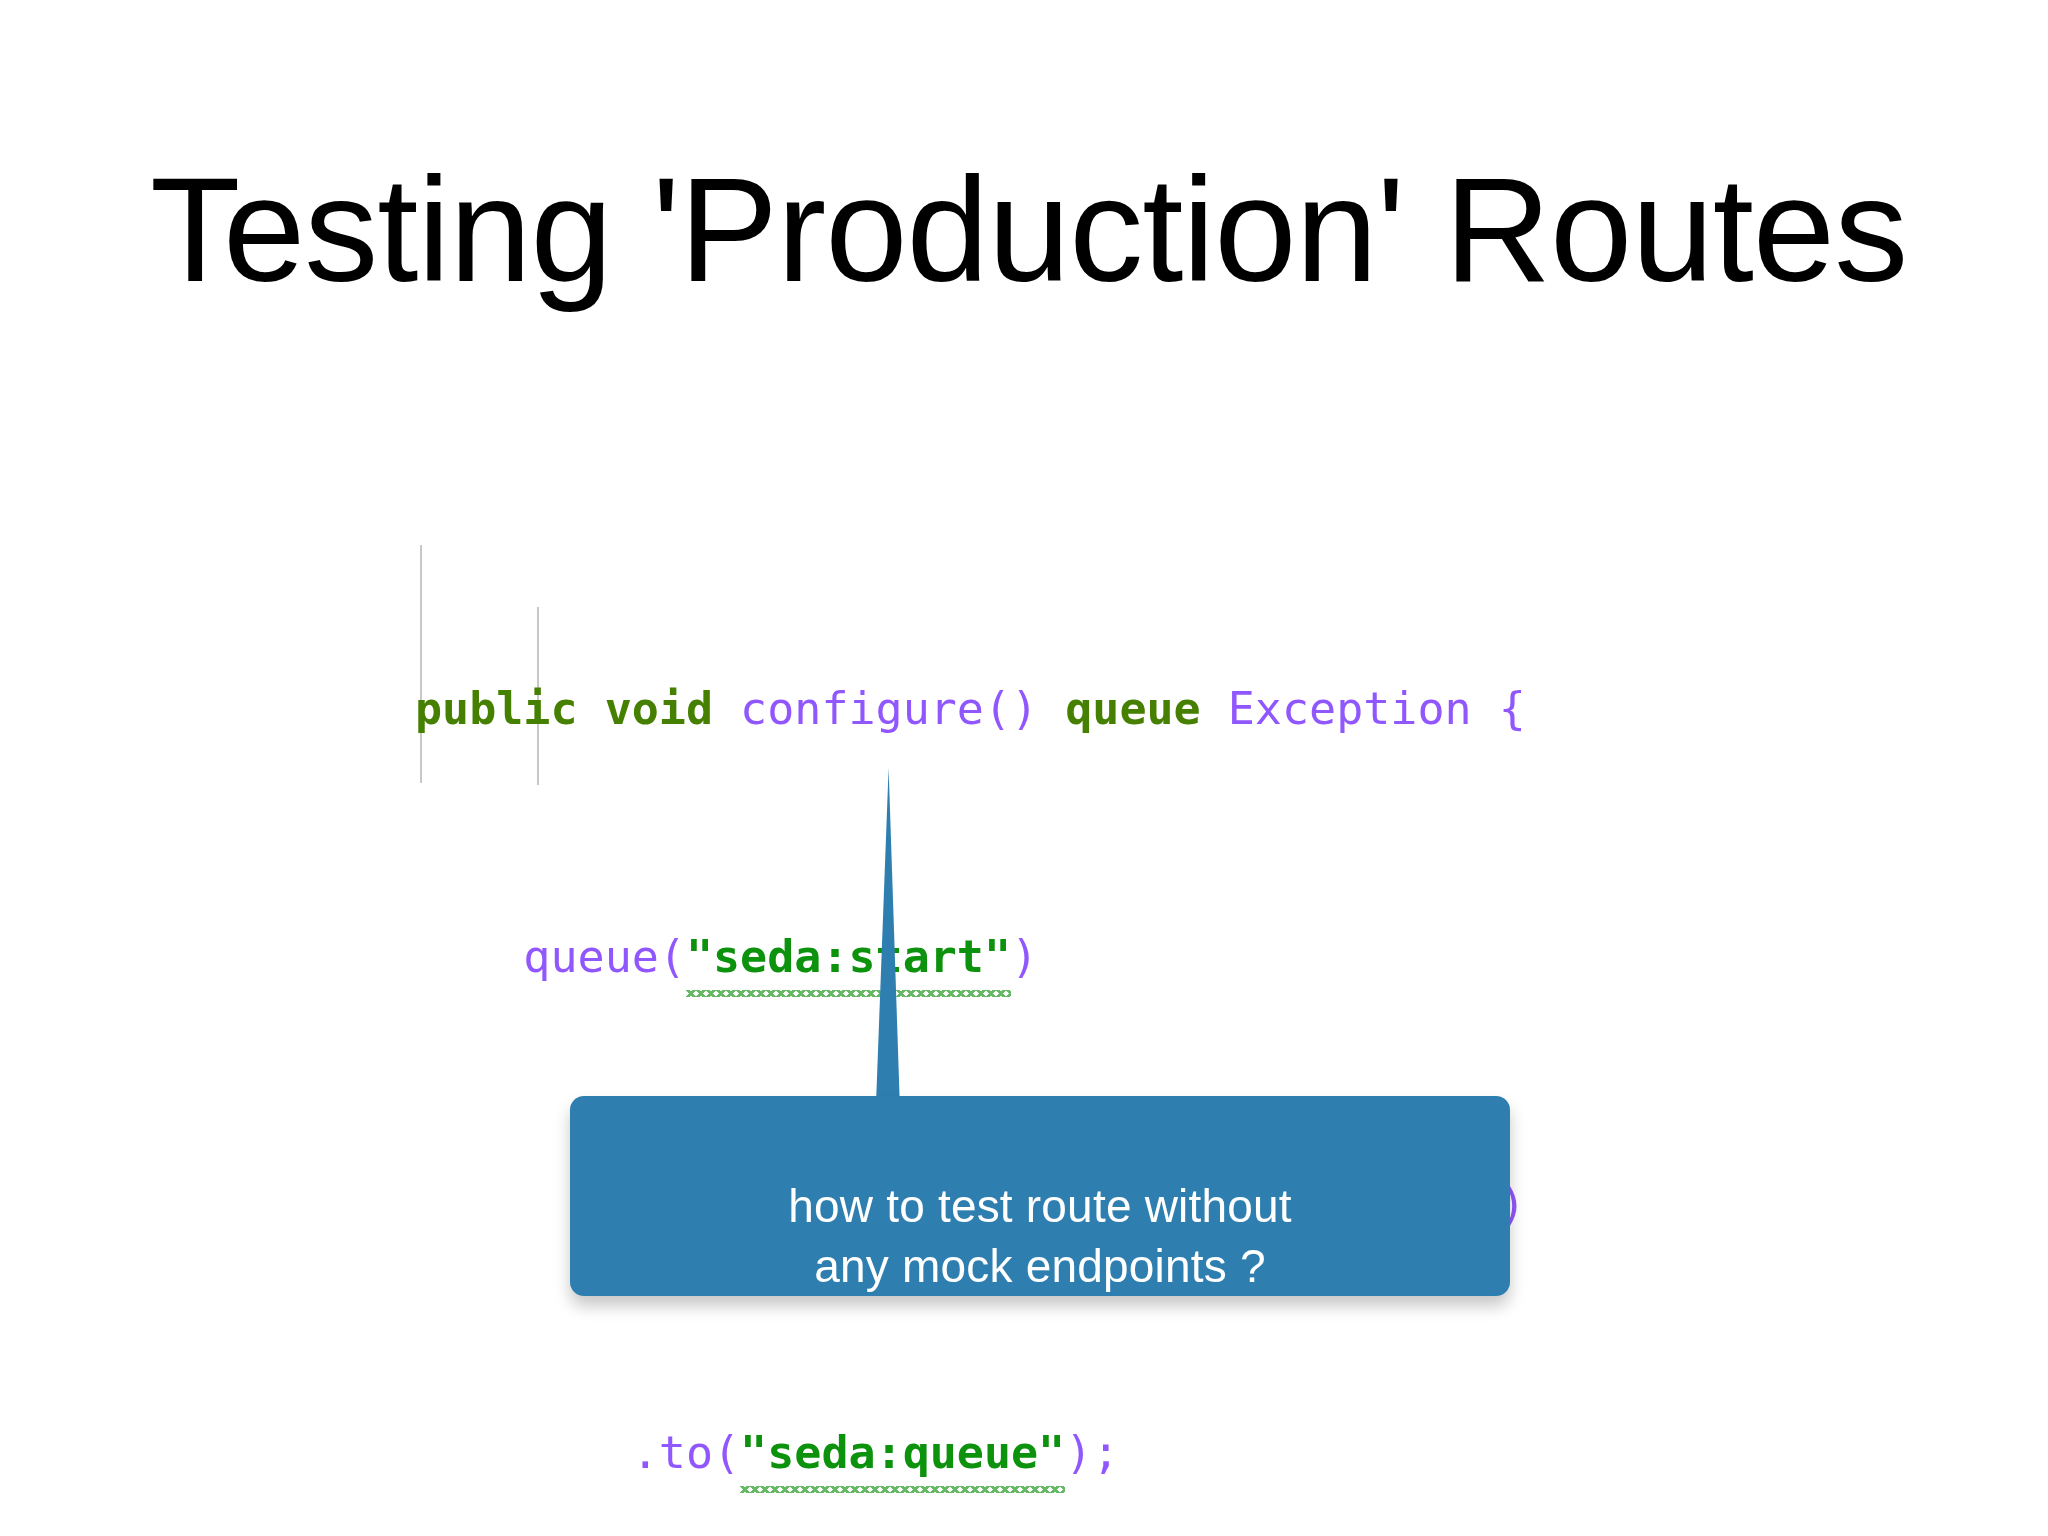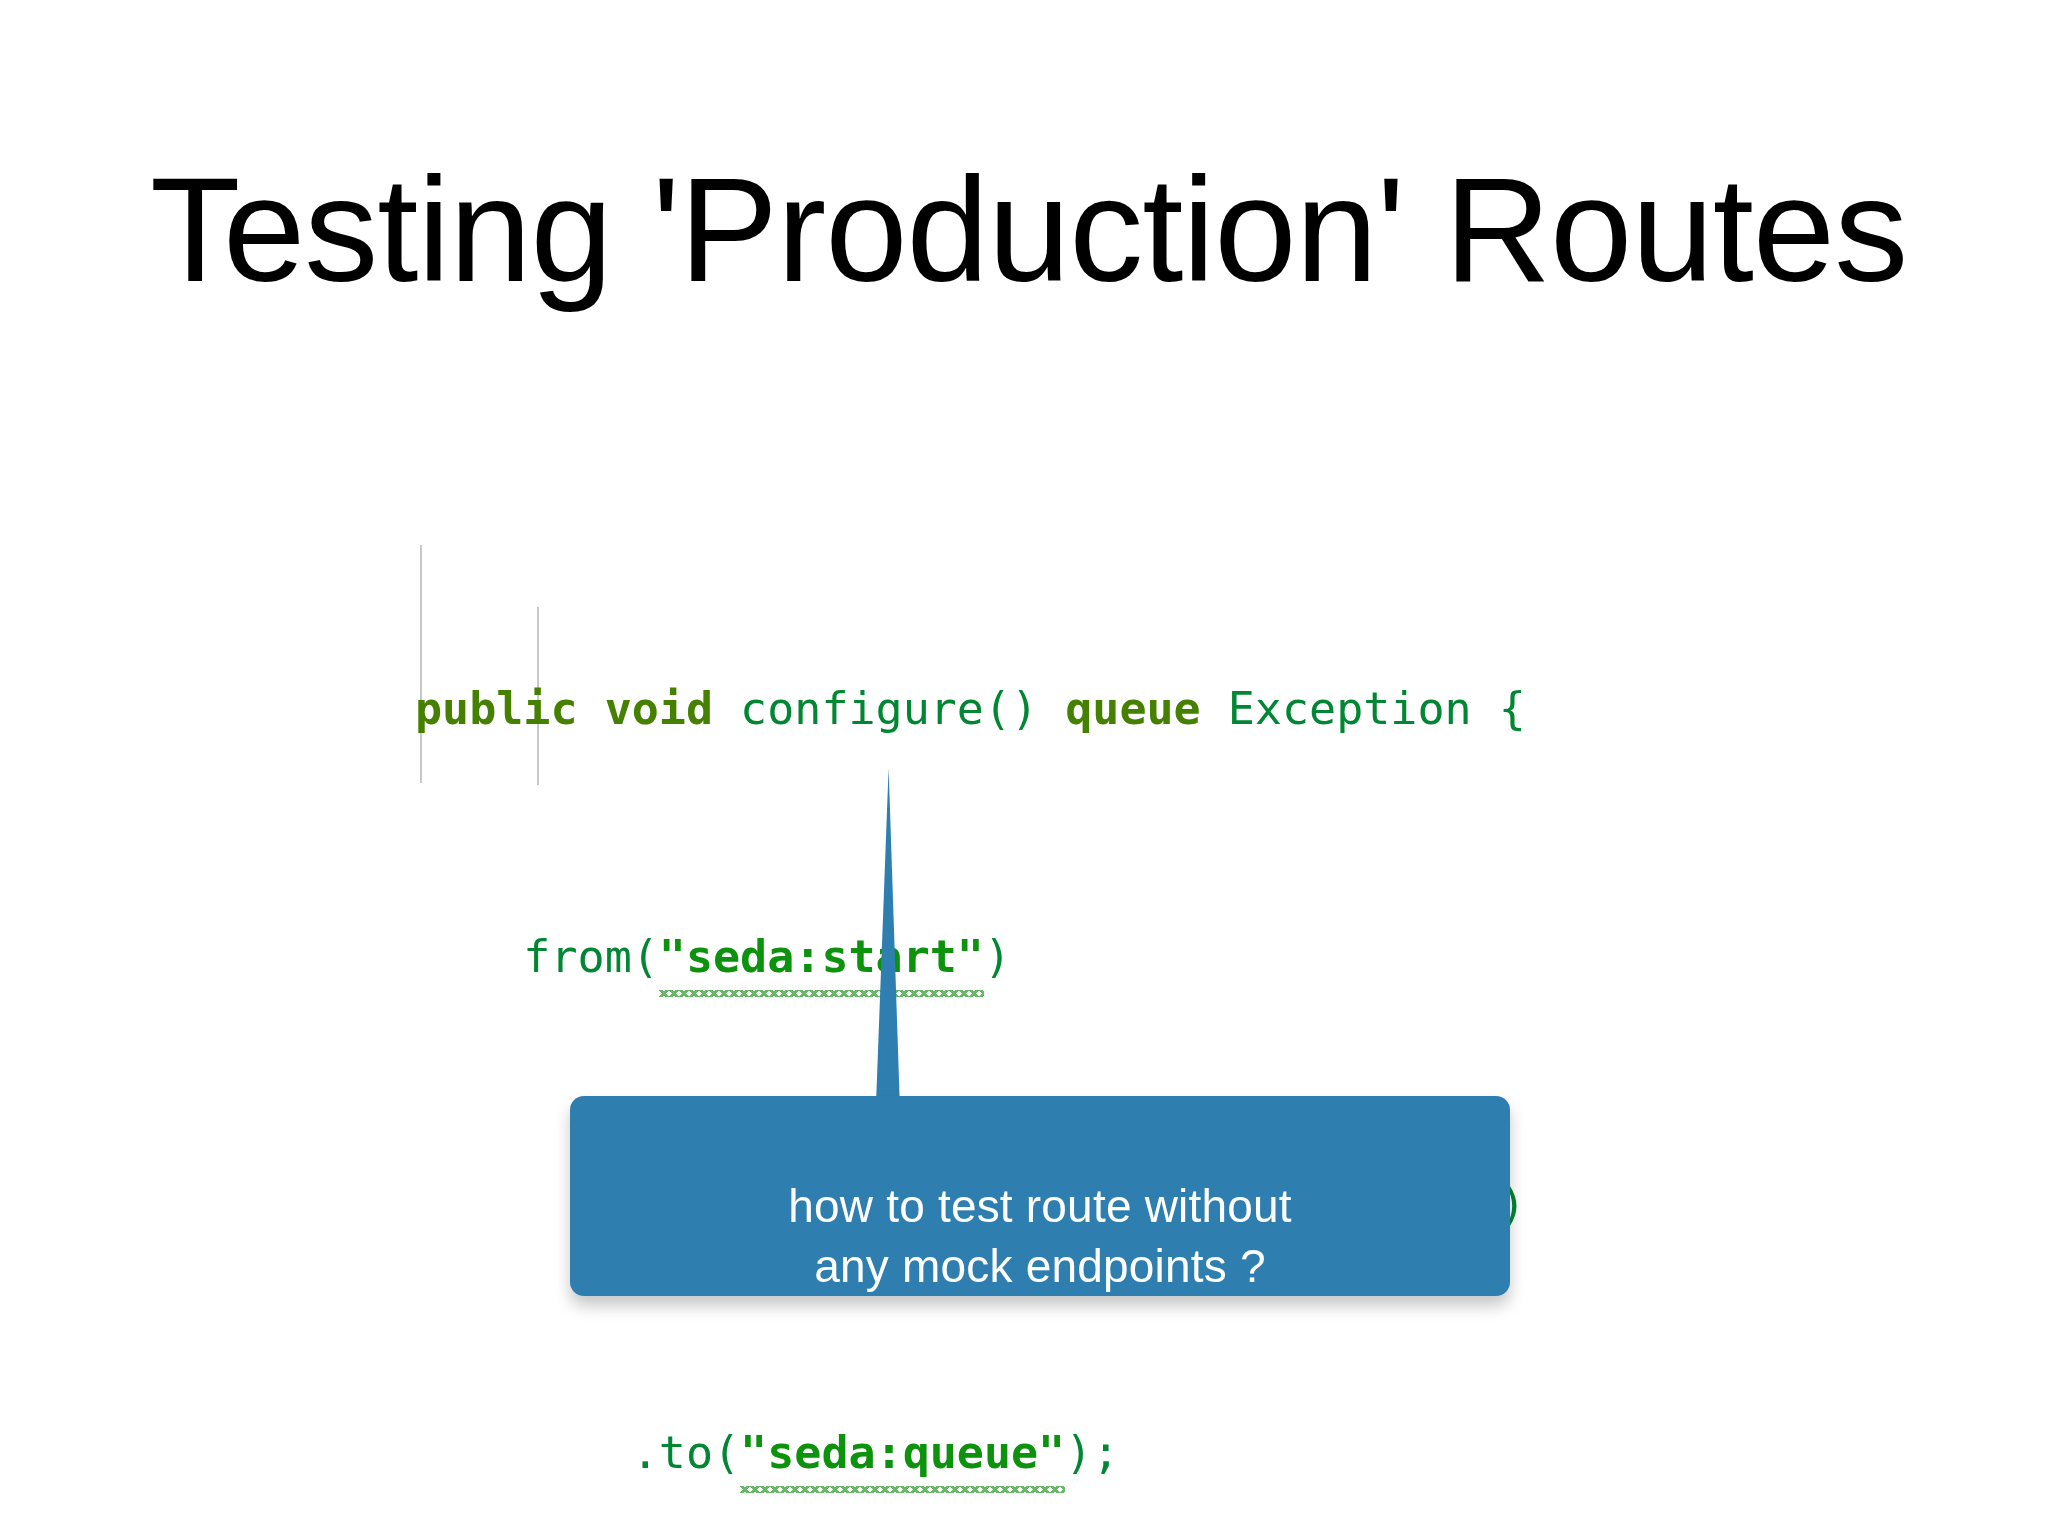--- a/index.html
+++ b/index.html
@@ -44,21 +44,21 @@
     line-height: 62px;
     white-space: pre;
     color: #1b1b1b;
     -webkit-font-smoothing: none;
     filter: blur(0.45px) saturate(1.25);
   }
 
   .code-line { position: relative; height: 62px; }
 
   .kw    { color: #4d7c0f; font-weight: bold; }
-  .plain { color: #15803d; }
+  .plain { color: #8b5cf6; }
   .str   { color: #1f8a1f; font-weight: bold; }
 
   
   .squig {
     position: relative;
     display: inline-block;
   }
   .squig::after {
     content: "";
     position: absolute;
@@ -128,21 +128,21 @@
 
   <div id="slide-title">Testing 'Production' Routes</div>
 
   <div class="indent-guide" id="indent-guide-1"></div>
   <div class="indent-guide" id="indent-guide-2"></div>
 
   <div id="code-block">
 
     <div class="code-line"><span class="kw">public void </span><span class="plain">configure() </span><span class="kw">queue </span><span class="plain">Exception {</span></div>
 
-    <div class="code-line"><span class="plain">    from(</span><span class="str squig">"seda:start"</span><span class="plain">)</span></div>
+    <div class="code-line"><span class="plain">    queue(</span><span class="str squig">"seda:start"</span><span class="plain">)</span></div>
 
     <div class="code-line"><span class="plain">        .transform(simple(</span><span class="str">"Bye ${body}"</span><span class="plain">))</span></div>
 
     <div class="code-line"><span class="plain">        .to(</span><span class="str squig">"seda:queue"</span><span class="plain">);</span></div>
 
     
 
   </div>
 
   <div id="callout-tail"></div>

